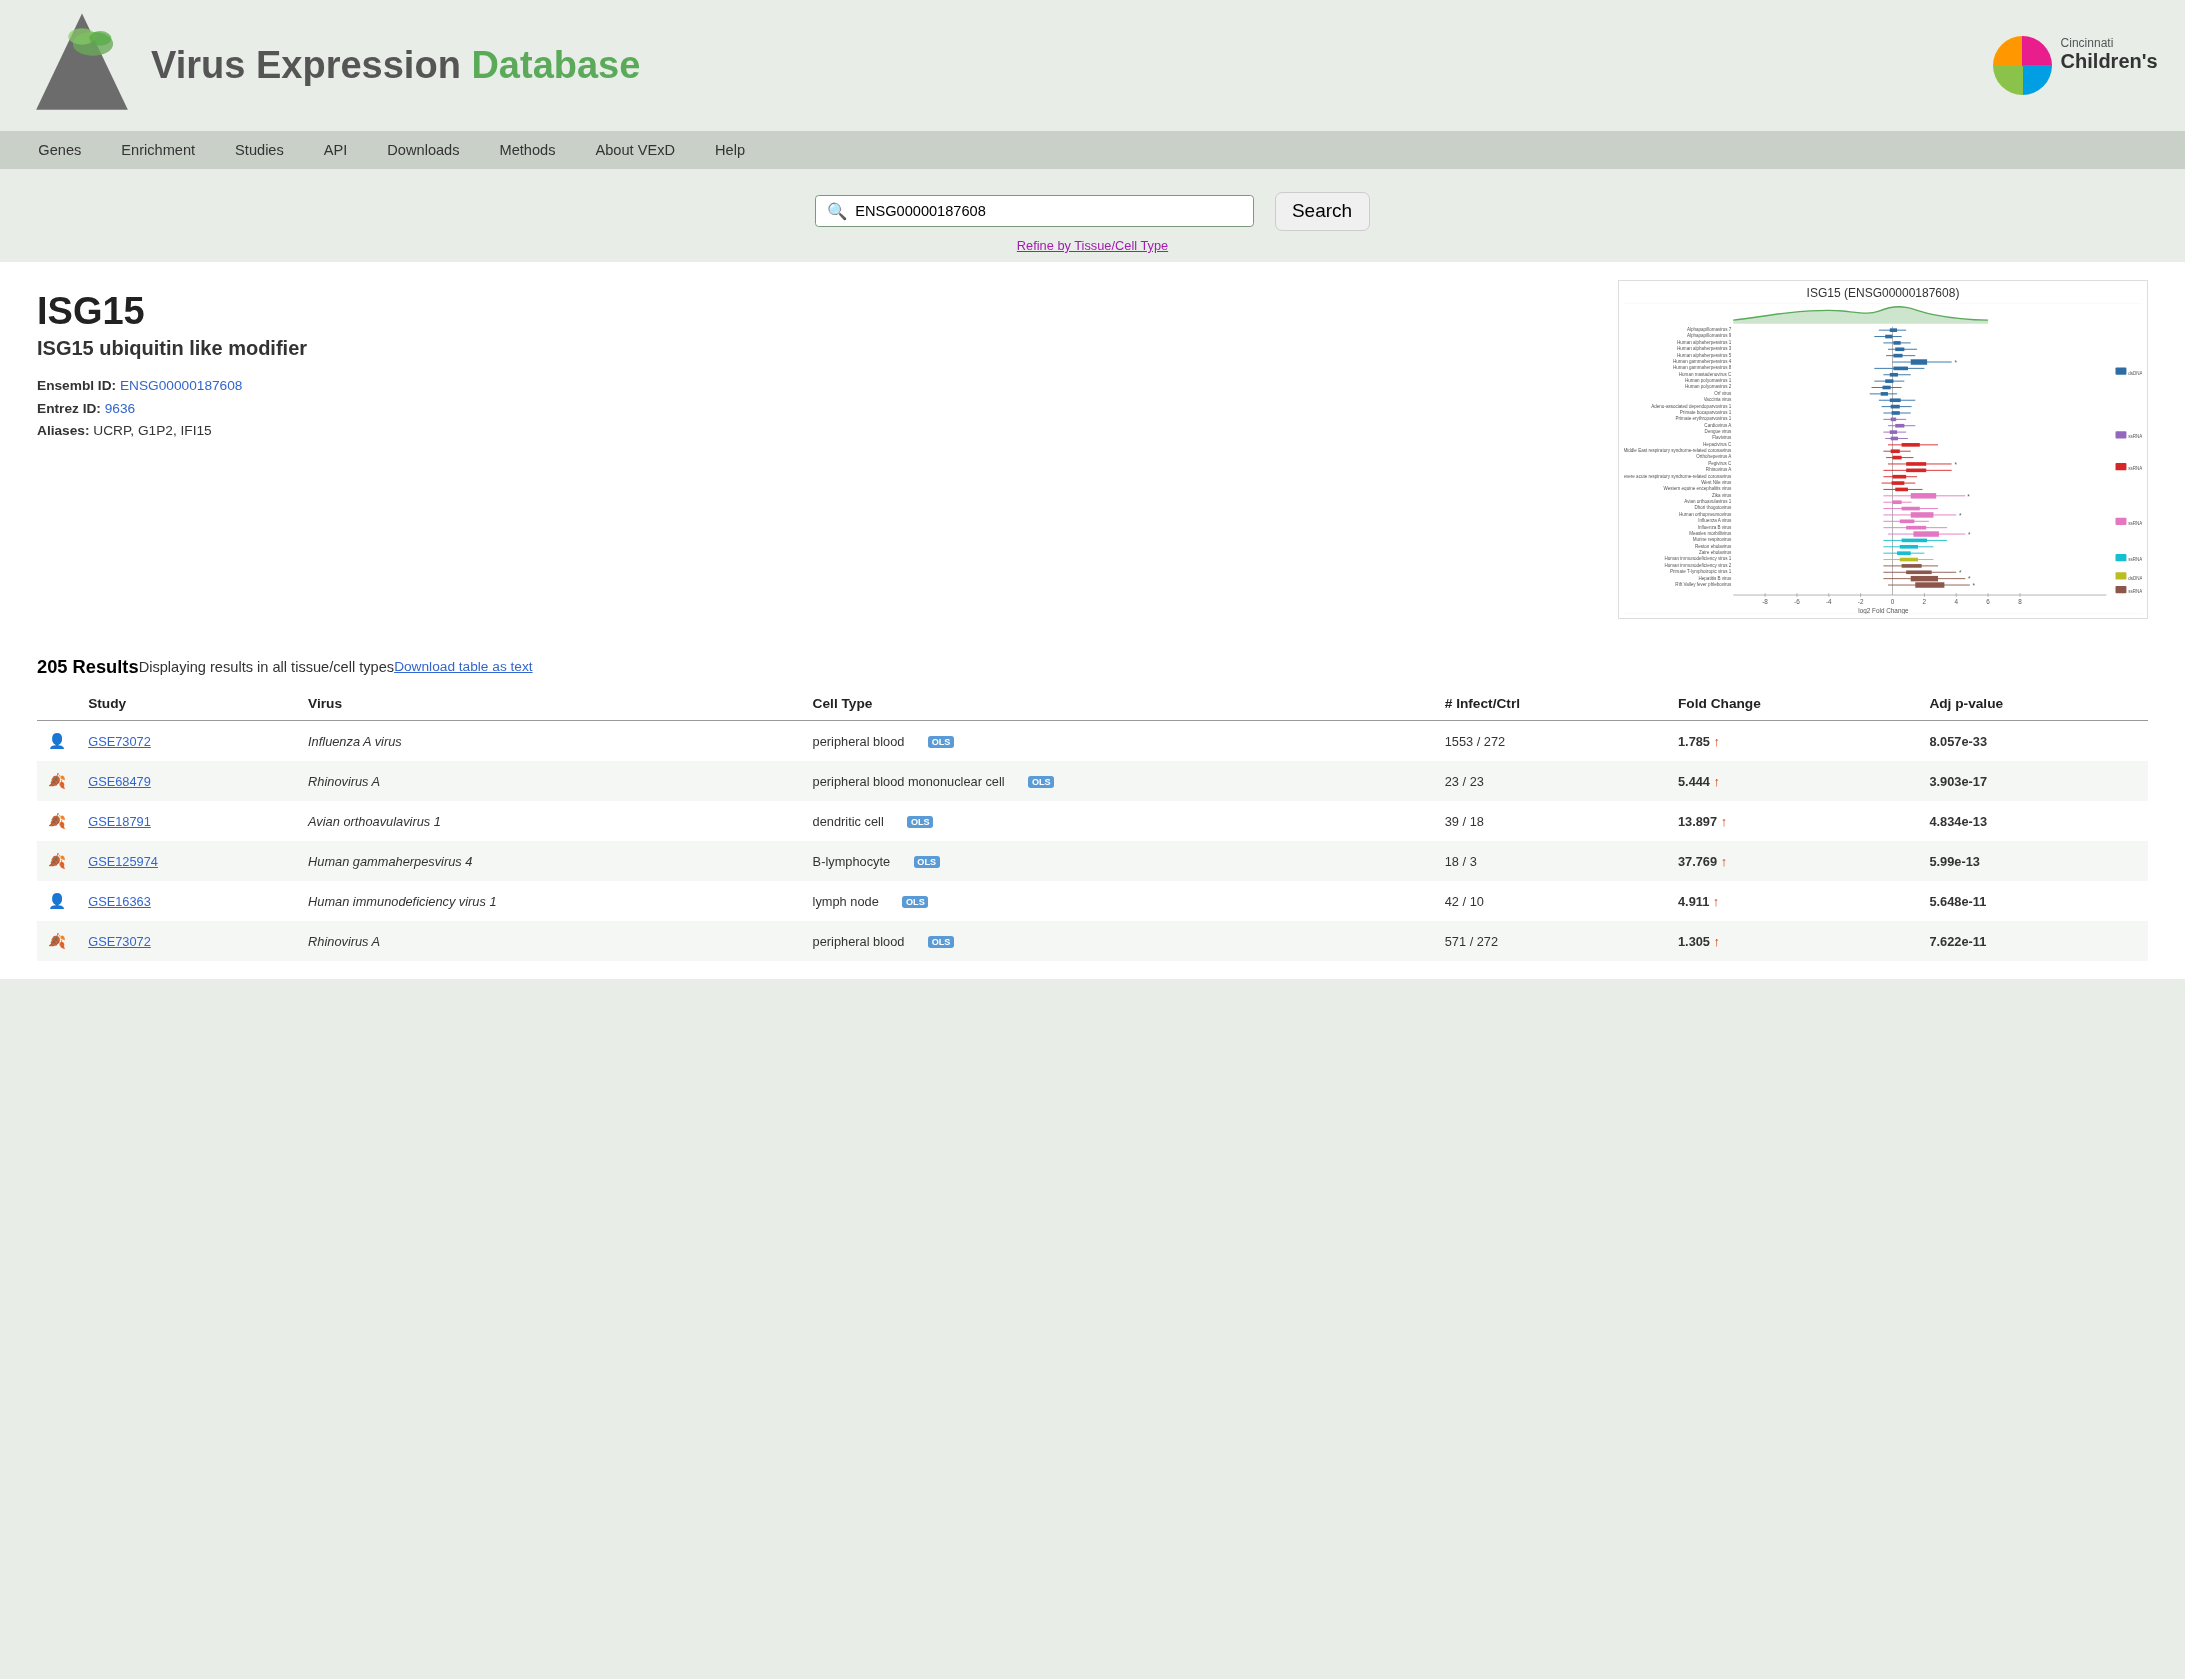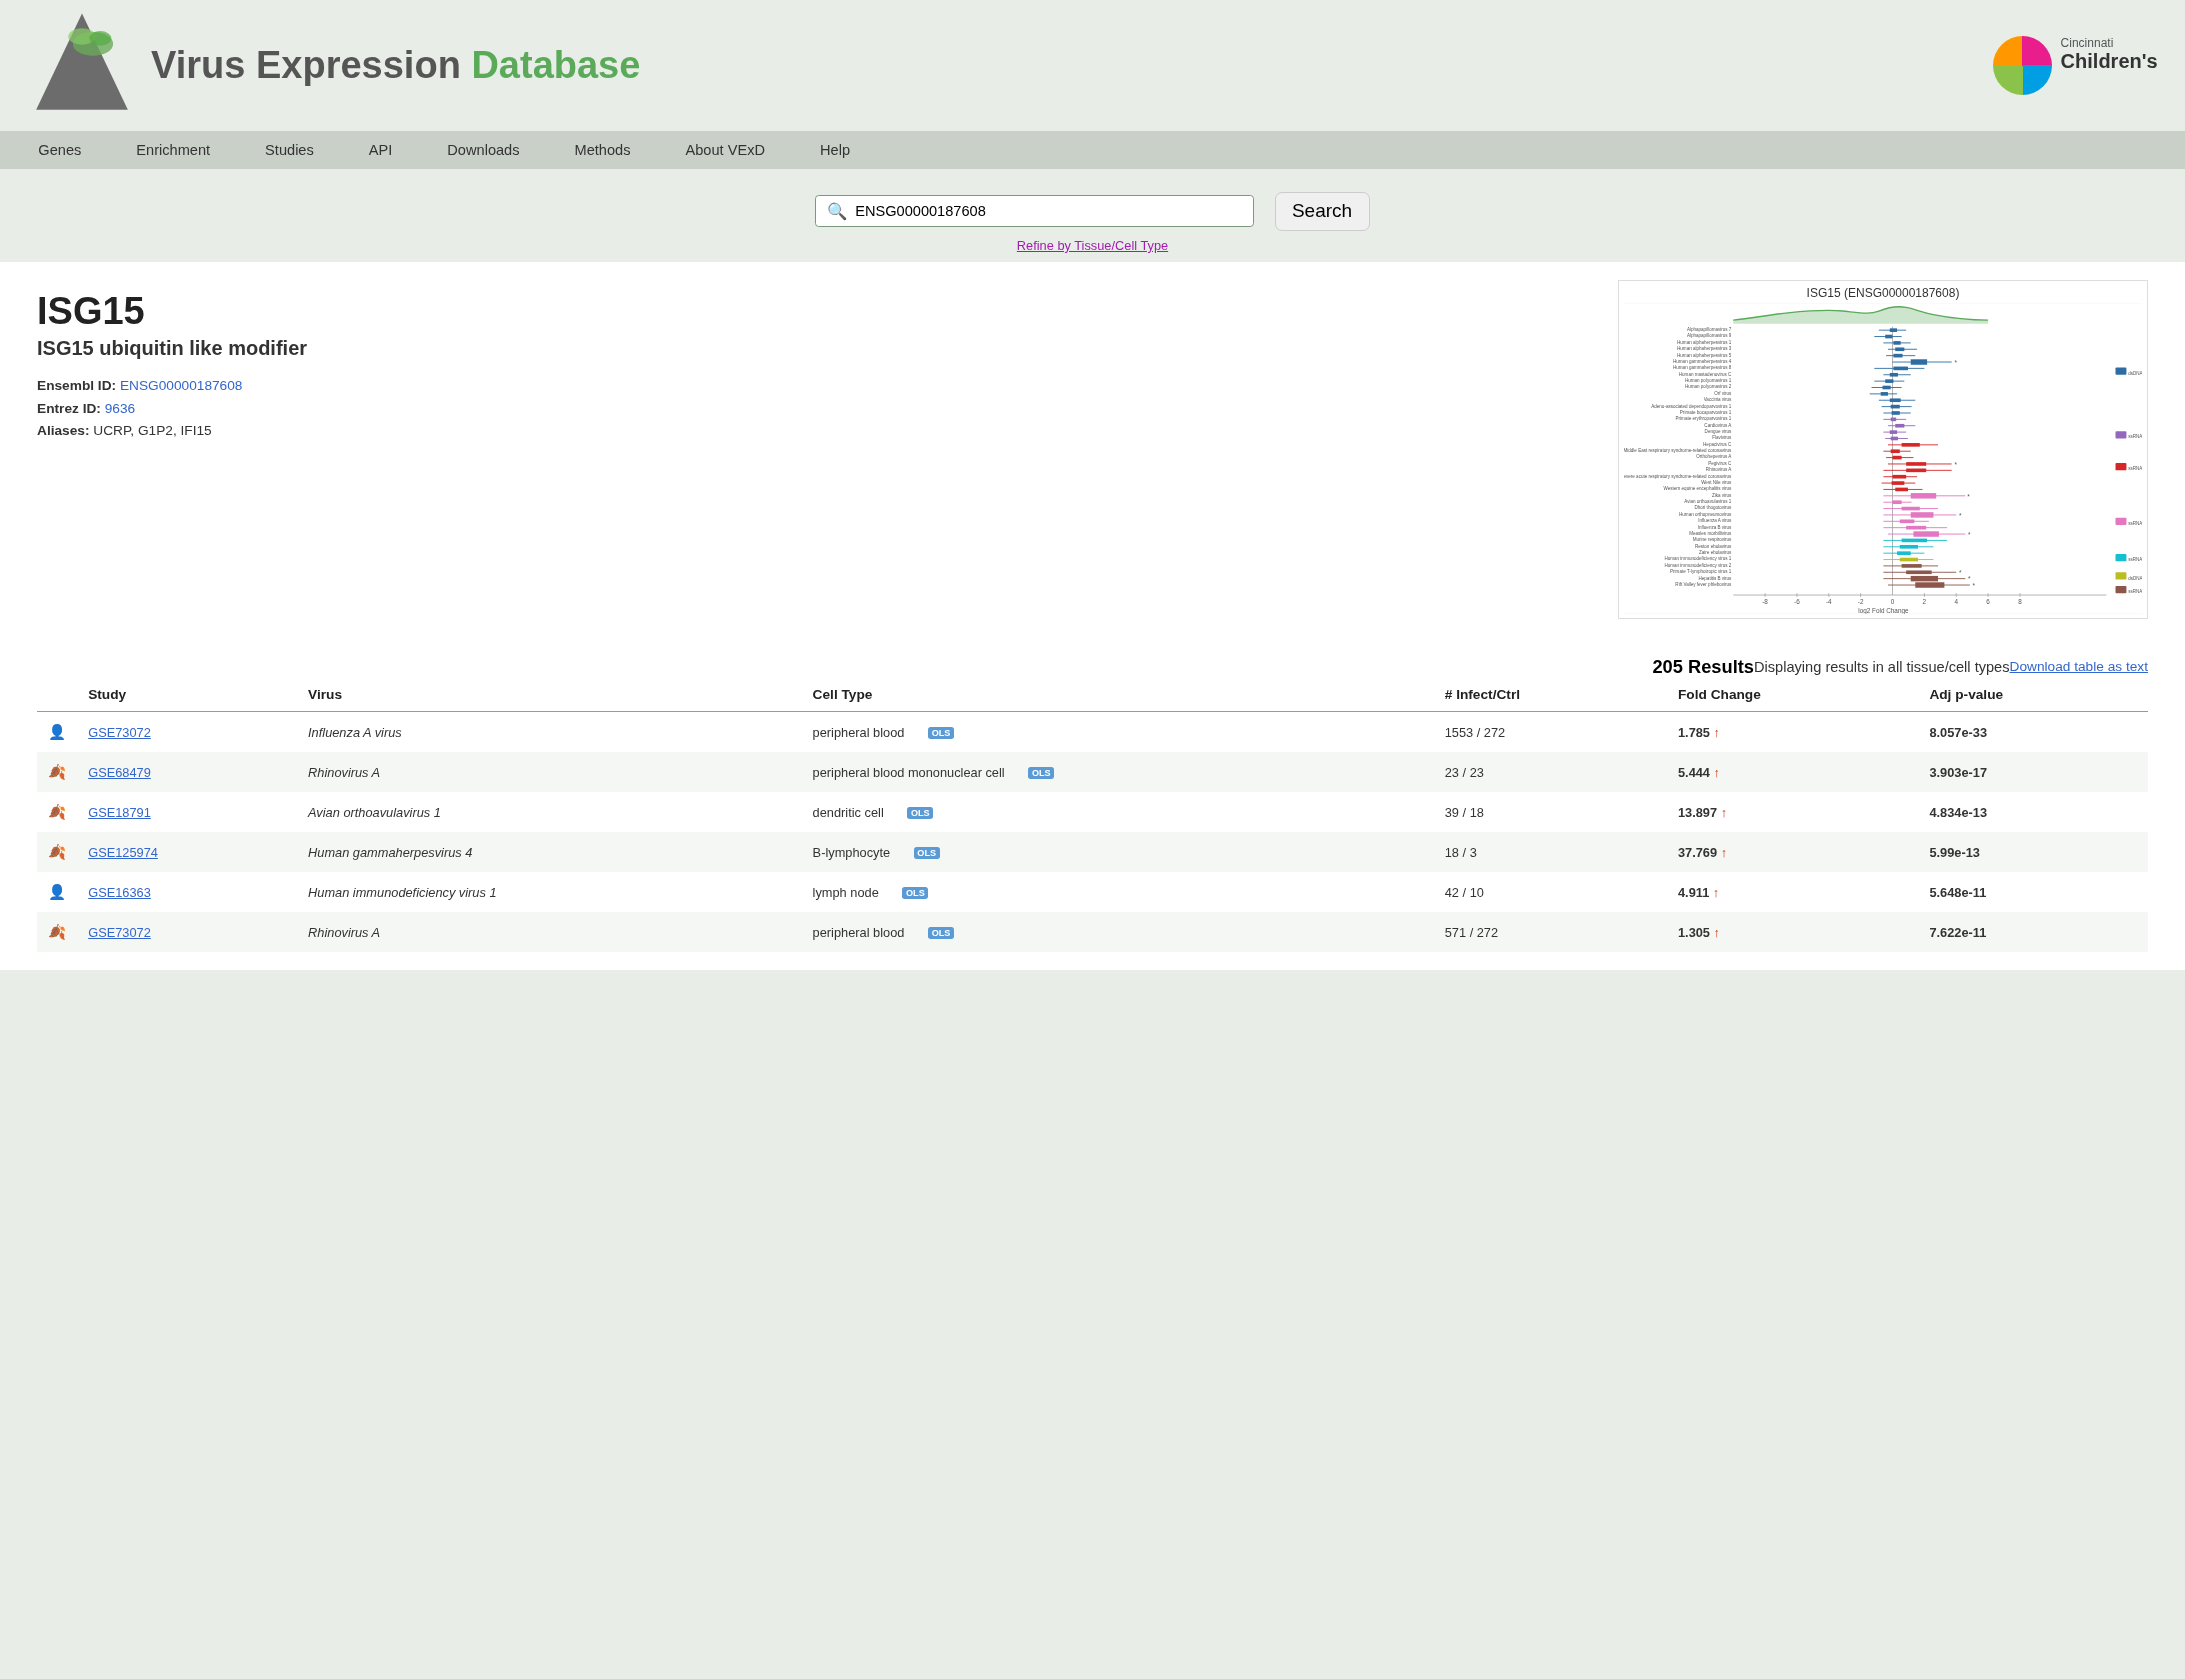--- a/index.html
+++ b/index.html
@@ -4,21 +4,21 @@
   <style>
     * { box-sizing: border-box; margin: 0; padding: 0; }
     body { font-family: Arial, sans-serif; background: #e8ede8; min-width: 822px; }
 
     
     .header { background: #e8ede8; display: flex; align-items: center; padding: 9.1px 27.4px; justify-content: space-between; }
     .logo-area { display: flex; align-items: center; }
     .cincinnati-logo { display: flex; align-items: flex-start; gap: 9.1px; }
 
     
-    nav { background: #c8d0c8; display: flex; gap: 15px; padding: 0 18.3px; }
+    nav { background: #c8d0c8; display: flex; gap: 0; padding: 0 18.3px; }
     nav a { display: inline-block; padding: 11px 20px; font-size: 14.6px; color: #333; text-decoration: none; }
 
     
     .search-area { background: #e8ede8; padding: 23px 27.4px 9.1px; display: flex; flex-direction: column; align-items: center; }
     .search-box { display: flex; align-items: center; border: 1.8px solid #7a9a7a; border-radius: 3.7px; background: white; padding: 5.5px 11px; width: 439px; }
     .search-box input { border: none; outline: none; font-size: 14.6px; width: 347px; }
     .search-icon { color: #999; margin-right: 7.3px; font-size: 16.4px; }
     .search-btn { margin-left: 9.1px; padding: 7.3px 16.4px; background: #f0f0f0; border: 0.9px solid #ccc; border-radius: 7px; cursor: pointer; font-size: 19px; }
     .refine-link { color: #a21caf; text-decoration: underline; cursor: pointer; margin-top: 7.3px; font-size: 12.8px; }
 
@@ -34,21 +34,21 @@
     .gene-info a { color: #3366cc; }
     .gene-info strong { font-weight: bold; }
 
     
     .chart-container { border: 0.9px solid #ddd; background: white; padding: 4.6px; }
     .chart-title { font-size: 12px; text-align: center; color: #333; margin-bottom: 2.7px; }
     .chart-img-placeholder { width: 100%; height: 311px; background: #f9f9f9; position: relative; overflow: hidden; }
 
     
     .results-section { background: white; padding: 18.3px 37px; }
-    .results-header { display: flex; align-items: center; justify-content: flex-end; margin-bottom: 0; }
+    .results-header { display: flex; align-items: center; justify-content: flex-start; margin-bottom: 9px; }
     .results-count { font-size: 18.3px; font-weight: bold; }
     .results-display { font-size: 14.6px; color: #333; }
     .download-link { color: #3366cc; text-decoration: underline; cursor: pointer; font-size: 13.7px; }
 
     
     table { width: 100%; border-collapse: collapse; font-size: 12.8px; }
     thead tr { border-bottom: 1.8px solid #999; }
     th { padding: 9.1px 11px; text-align: left; font-size: 13.7px; font-weight: bold; color: #222; }
     td { padding: 11px 11px; color: #333; }
     tr.even { background: #f5f7f5; }

